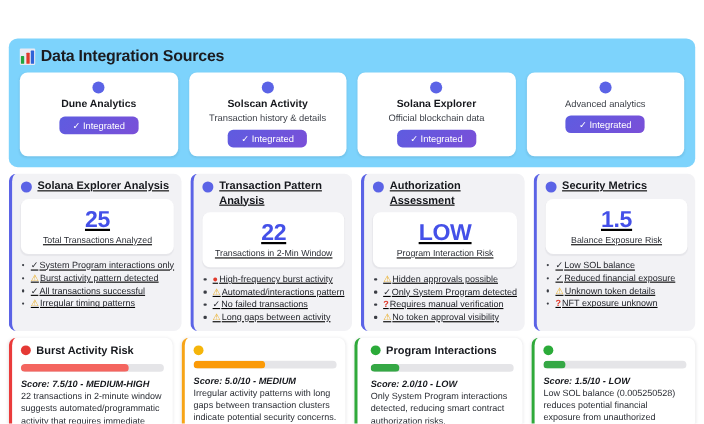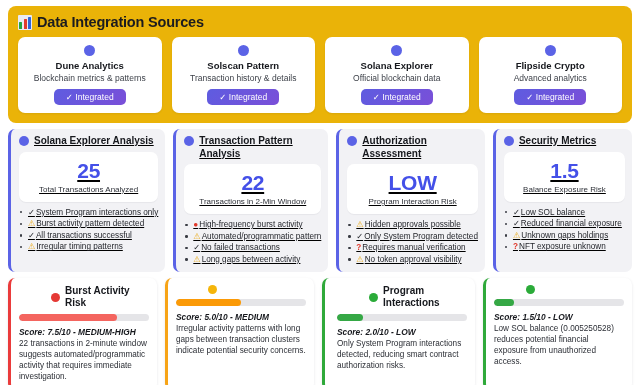--- a/index.html
+++ b/index.html
@@ -20,24 +20,25 @@
     box-sizing: border-box;
     padding: 6px 8px 4px 8px;
     display: flex;
     flex-direction: column;
     gap: 6px;
     background: #ffffff;
   }
 
   
   .sources-panel {
-    background: #eab308;
+    background: #7dd3fc;
     border-radius: 8px;
     padding: 8px 10px 10px 10px;
     box-sizing: border-box;
+    margin-top: 29px;
   }
   .panel-title {
     display: flex;
     align-items: center;
     gap: 5px;
     font-size: 14.5px;
     font-weight: bold;
     color: #1b1b1f;
     margin-bottom: 7px;
     letter-spacing: -0.2px;
@@ -202,24 +203,22 @@
     background: #ffffff;
     border-radius: 7px;
     border-left: 3px solid #ea3b3b;
     padding: 7px 8px 8px 8px;
     box-sizing: border-box;
     min-height: 96px;
     box-shadow: 0 1px 3px rgba(16,20,40,0.10);
   }
   .risk-head {
     display: flex;
-    align-items: center;
     gap: 5px;
     margin-bottom: 5px;
-    margin-left: 32px;
   }
   .risk-head .dot {
     width: 9px;
     height: 9px;
     min-width: 9px;
     border-radius: 50%;
   }
   .risk-title {
     font-size: 10px;
     font-weight: bold;
@@ -264,41 +263,39 @@
           <i class="b2"></i>
           <i class="b3"></i>
       </span>
       <span>Data Integration Sources</span>
     </div>
     <div class="sources-row">
 
       <div class="source-card">
         <div class="source-dot" style="background: rgb(91, 99, 230);"></div>
         <div class="source-name">Dune Analytics</div>
-        <div class="source-desc">Blockchain metrics &amp; patterns</div>
         <button class="integrated-badge">✓ Integrated</button>
       </div>
 
       <div class="source-card">
         <div class="source-dot" style="background: rgb(91, 99, 230);"></div>
-        <div class="source-name">Solscan Pattern</div>
+        <div class="source-name">Solscan Activity</div>
         <div class="source-desc">Transaction history &amp; details</div>
         <button class="integrated-badge">✓ Integrated</button>
       </div>
 
       <div class="source-card">
         <div class="source-dot" style="background: rgb(91, 99, 230);"></div>
         <div class="source-name">Solana Explorer</div>
         <div class="source-desc">Official blockchain data</div>
         <button class="integrated-badge">✓ Integrated</button>
       </div>
 
       <div class="source-card">
         <div class="source-dot" style="background: rgb(91, 99, 230);"></div>
-        <div class="source-name">Flipside Crypto</div>
         <div class="source-desc">Advanced analytics</div>
         <button class="integrated-badge">✓ Integrated</button>
       </div>
 
     </div>
   </section>
 
   <section class="analysis-row">
 
     <div class="analysis-card" style="border-left-color: rgb(91, 99, 230);">
@@ -322,21 +319,21 @@
       <div class="analysis-head">
         <span class="dot" style="background: rgb(91, 99, 230);"></span>
         <span class="analysis-title">Transaction Pattern Analysis</span>
       </div>
       <div class="metric-box">
         <div class="metric-value">22</div>
         <div class="metric-label">Transactions in 2-Min Window</div>
       </div>
       <ul class="findings">
         <li><span class="mk red">●</span><span>High-frequency burst activity</span></li>
-        <li><span class="mk warn">⚠</span><span>Automated/programmatic pattern</span></li>
+        <li><span class="mk warn">⚠</span><span>Automated/interactions pattern</span></li>
         <li><span class="mk check">✓</span><span>No failed transactions</span></li>
         <li><span class="mk warn">⚠</span><span>Long gaps between activity</span></li>
       </ul>
     </div>
 
     <div class="analysis-card" style="border-left-color: rgb(91, 99, 230);">
       <div class="analysis-head">
         <span class="dot" style="background: rgb(91, 99, 230);"></span>
         <span class="analysis-title">Authorization Assessment</span>
       </div>
@@ -357,21 +354,21 @@
         <span class="dot" style="background: rgb(91, 99, 230);"></span>
         <span class="analysis-title">Security Metrics</span>
       </div>
       <div class="metric-box">
         <div class="metric-value">1.5</div>
         <div class="metric-label">Balance Exposure Risk</div>
       </div>
       <ul class="findings">
         <li><span class="mk check">✓</span><span>Low SOL balance</span></li>
         <li><span class="mk check">✓</span><span>Reduced financial exposure</span></li>
-        <li><span class="mk warn">⚠</span><span>Unknown gaps holdings</span></li>
+        <li><span class="mk warn">⚠</span><span>Unknown token details</span></li>
         <li><span class="mk q">?</span><span>NFT exposure unknown</span></li>
       </ul>
     </div>
 
   </section>
 
   <section class="risk-row">
 
     <div class="risk-card" style="border-left-color: rgb(234, 59, 59);">
       <div class="risk-head">

